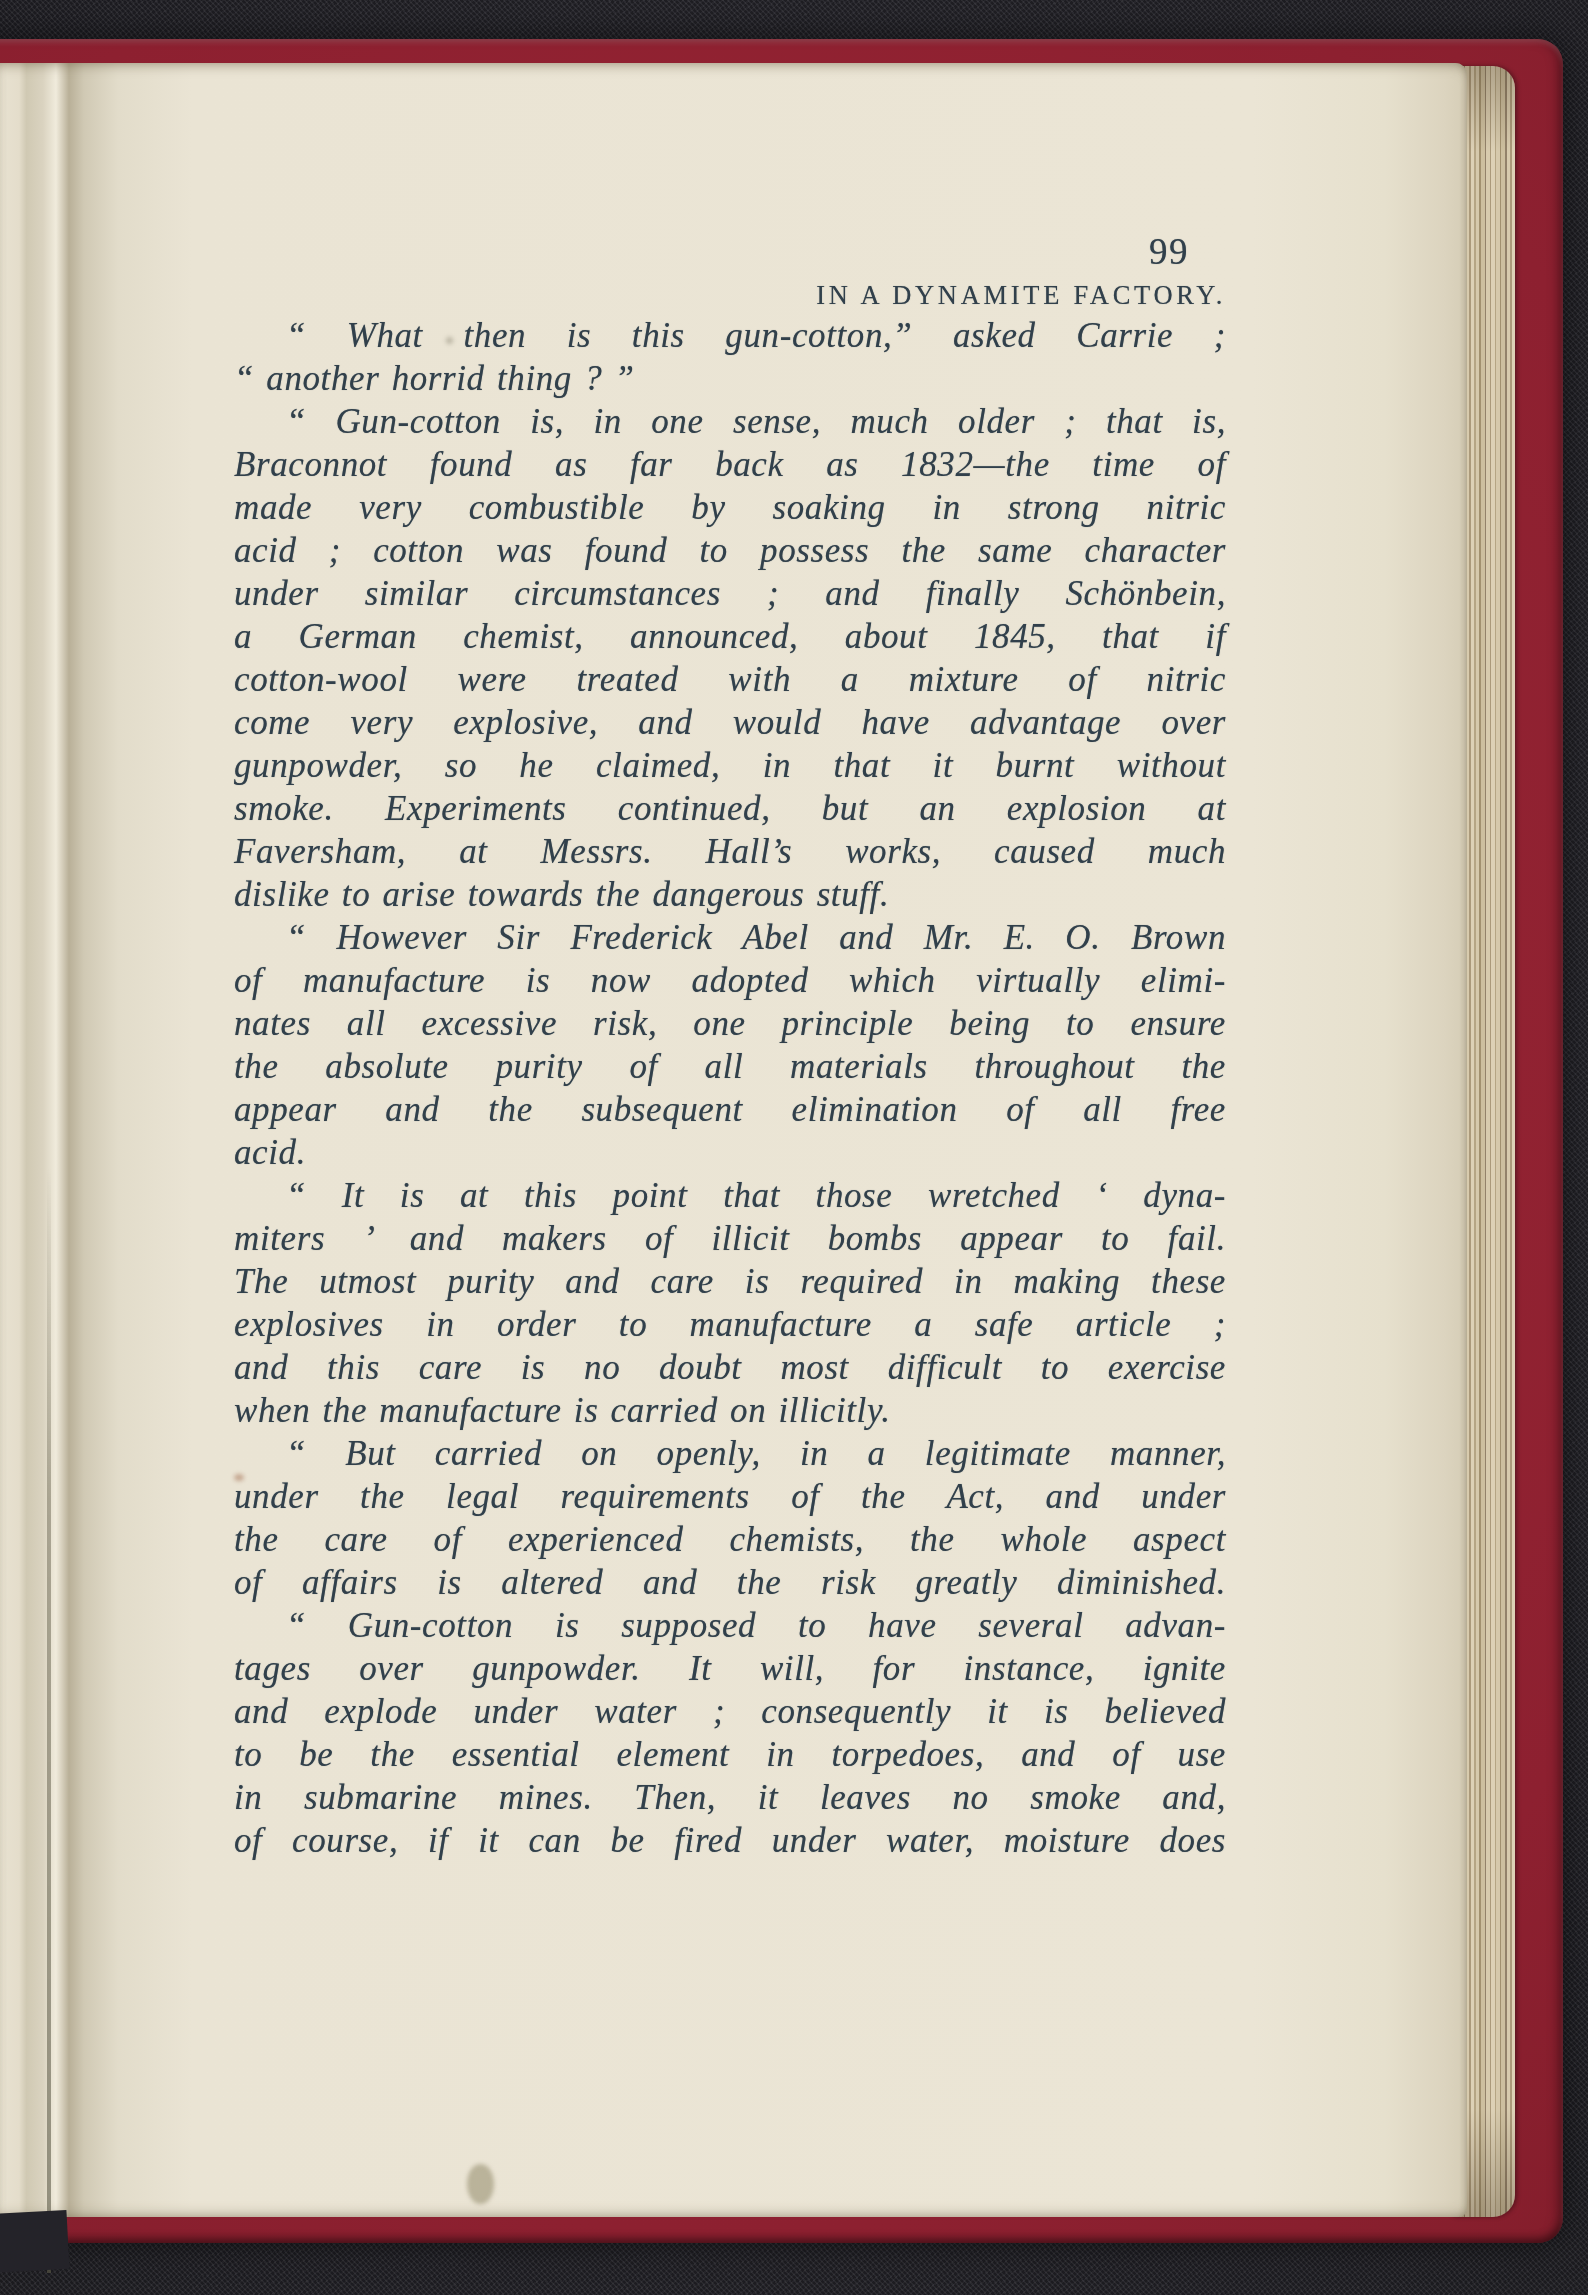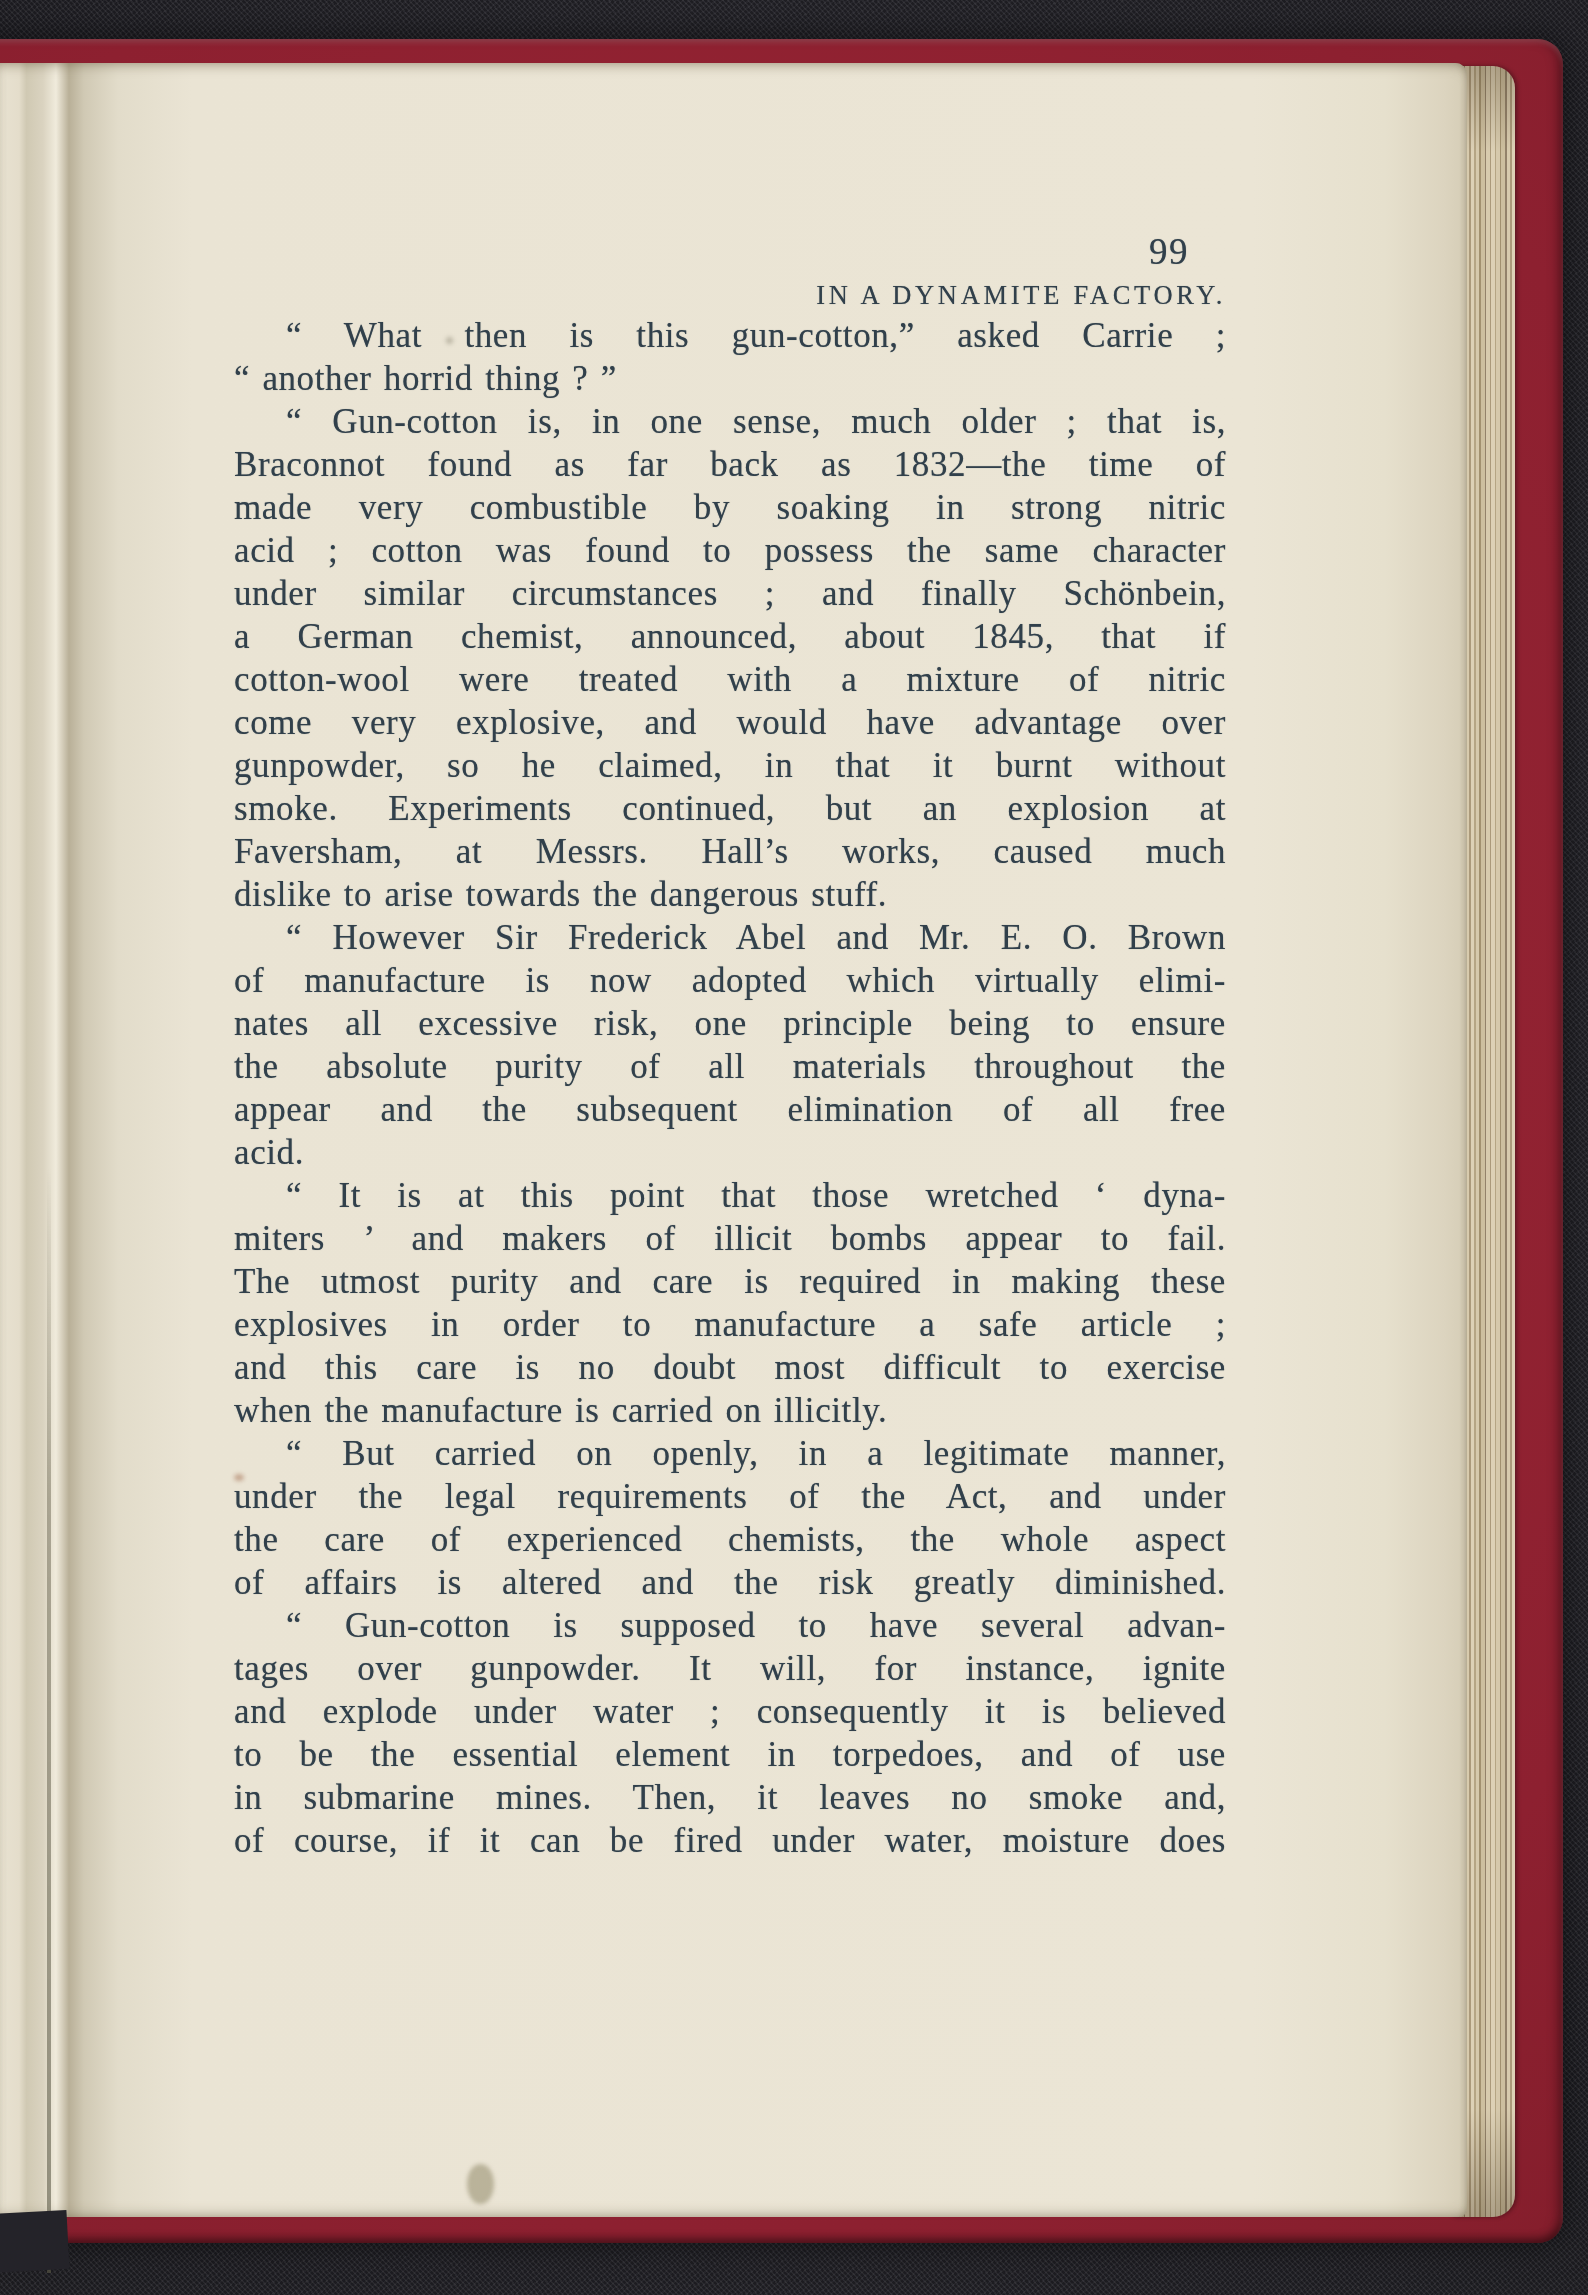--- a/index.html
+++ b/index.html
@@ -56,21 +56,21 @@
   .stain.s3{left:446px;top:274px;width:6.6px;height:6.6px;background:rgba(120,115,95,0.4);}
 
   
   .ink{color:#31404b;text-shadow:0 0 0.9px rgba(49,64,75,0.55);}
   .running-title{position:absolute;left:234px;top:234px;width:992px;
     text-align:right;font-size:26.5px;line-height:1;letter-spacing:3.7px;margin-top:48px;}
   .folio{position:absolute;left:1149px;top:233px;width:88px;
     text-align:left;font-size:37px;line-height:1;letter-spacing:1.5px;}
   .text-block{position:absolute;left:234px;top:314px;width:992px;
     font-size:35px;line-height:43px;letter-spacing:0.6px;word-spacing:2.9px;}
-  .text-block .line{text-align:justify;text-align-last:justify;white-space:normal;}
+  .text-block .line{text-align:justify;text-align-last:justify;white-space:normal;font-style:italic;}
   .text-block .line.flush{text-align:center;text-align-last:left;}
   .text-block .line.indent{padding-left:52px;}
 </style>
 </head>
 <body>
 
 <div id="shot">
   <div class="photo-bg"></div>
   <div class="book-cover"></div>
   <div class="page-stack"></div>

